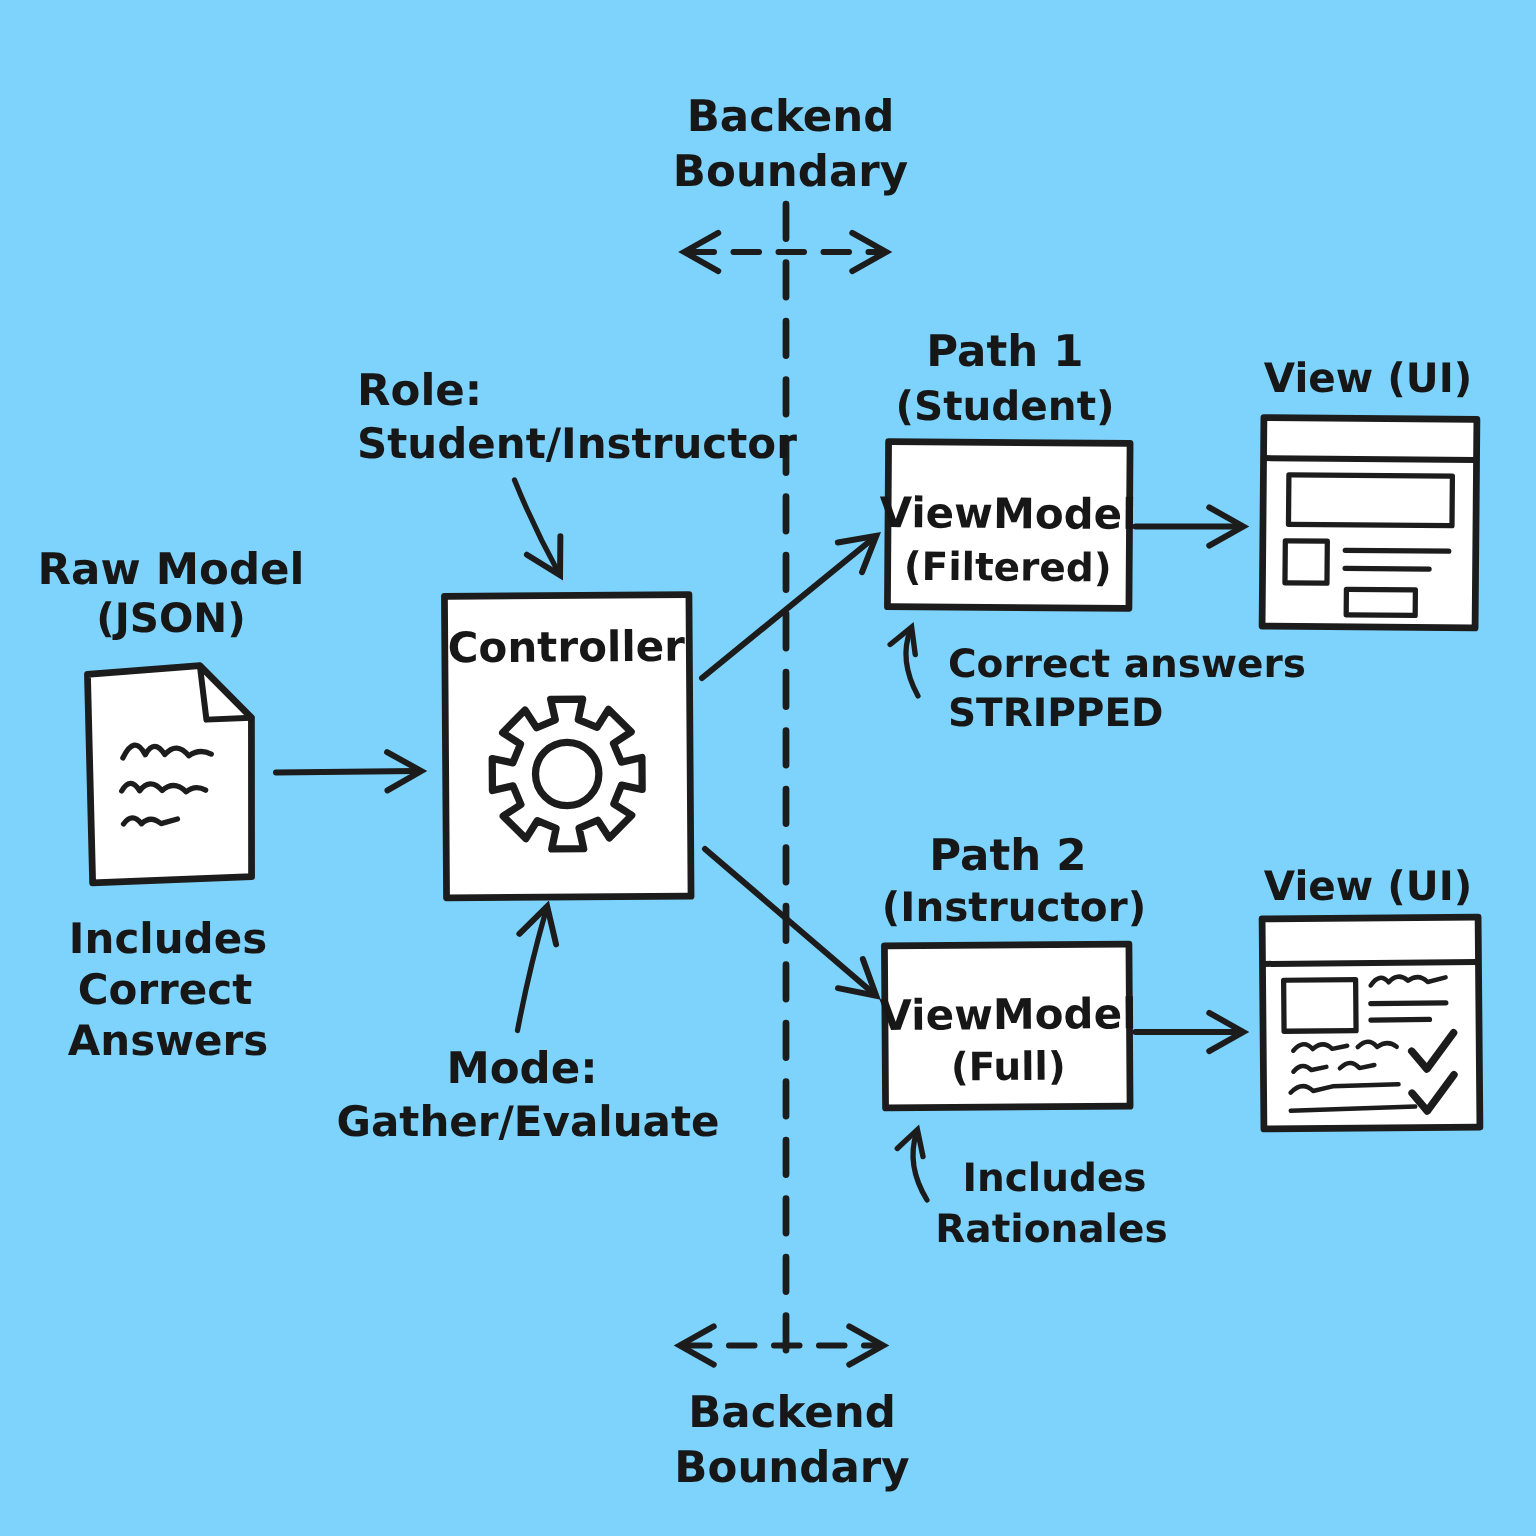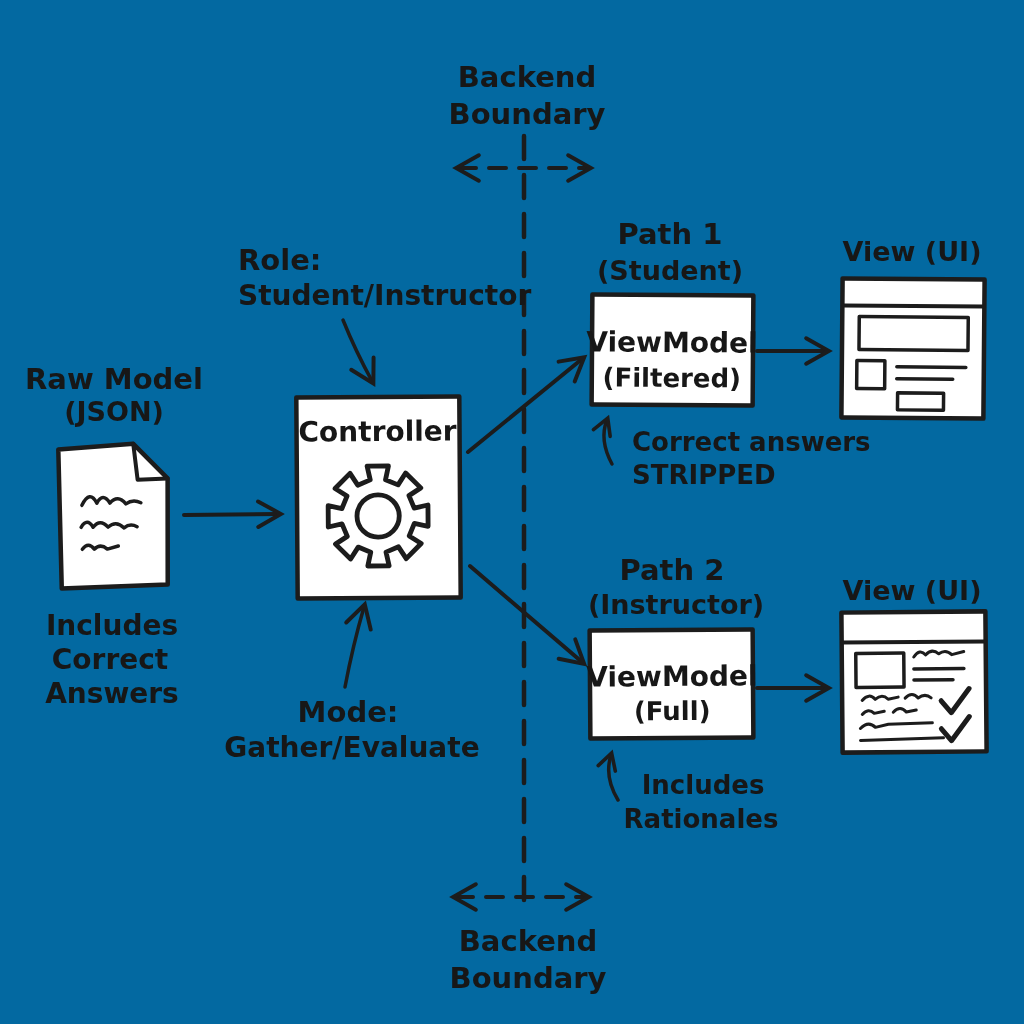--- a/index.html
+++ b/index.html
@@ -1,16 +1,16 @@
 <!DOCTYPE html>
 <html><head>
 <meta charset="utf-8">
 <style>
   html,body{margin:0;padding:0;background:#ffffff;}
-  .stage{width:1024px;height:1024px;position:relative;background:#0369a1;overflow:hidden;}
+  .stage{width:1024px;height:1024px;position:relative;background:#7dd3fc;overflow:hidden;}
   svg{display:block;}
   .ink{stroke:#1c1c1c;fill:none;stroke-linecap:round;stroke-linejoin:round;}
   .w45{stroke-width:4.5;}
   .w4{stroke-width:4;}
   .w35{stroke-width:3.5;}
   .w3{stroke-width:3;}
   .box{fill:#ffffff;stroke:#1c1c1c;stroke-width:4.5;stroke-linejoin:round;}
   text{font-family:"DejaVu Sans","Liberation Sans",sans-serif;font-weight:600;fill:#171717;}
   .t29{font-size:29px;}
   .t28{font-size:28px;}

